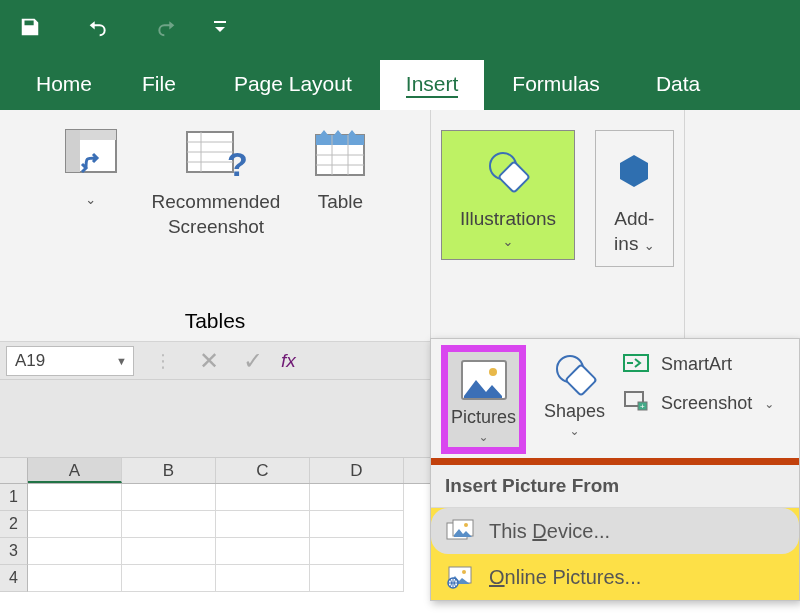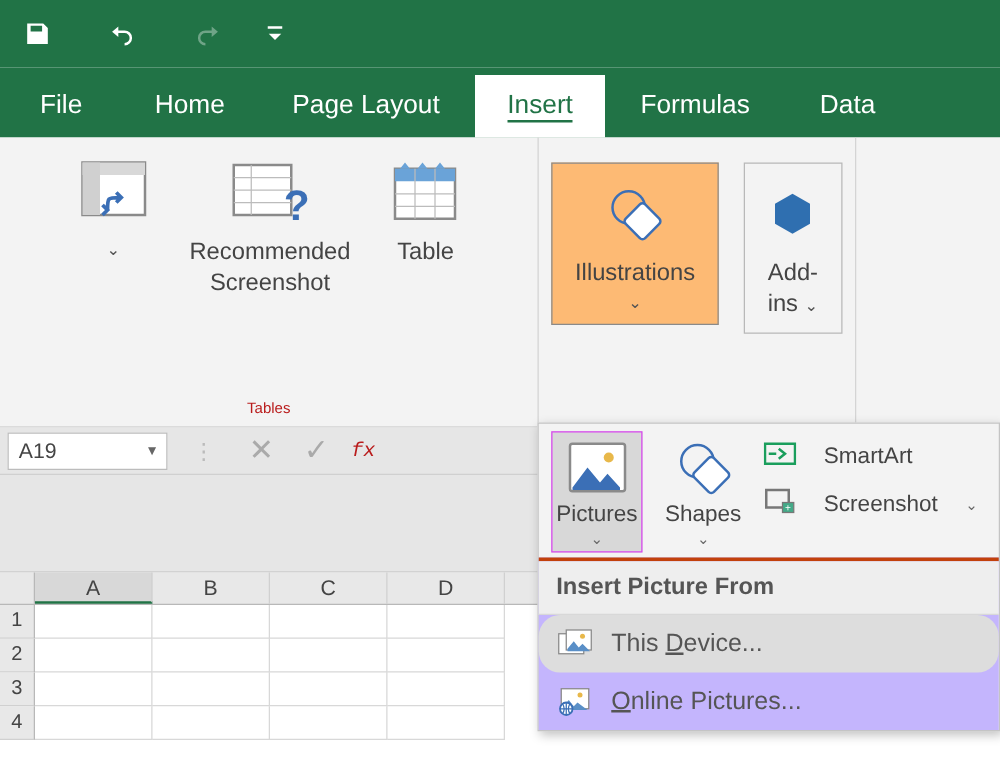--- a/index.html
+++ b/index.html
@@ -19,53 +19,53 @@
     .tab.insert { padding-left: 26px; padding-right: 26px; }
     .tab.pagelayout { padding-left: 24px; padding-right: 28px; }
     .tab.formulas { padding-left: 28px; padding-right: 28px; }
     .tab.data { padding-left: 28px; }
     
     
     .ribbon { background: #f3f3f3; height: 232px; border-bottom: 1px solid #d4d4d4; display: flex; position: relative; }
     .ribbon-group { display: flex; flex-direction: column; align-items: center; padding: 6px 10px 0; }
     .ribbon-group.tables { width: 430px; }
     .group-items { display: flex; gap: 20px; align-items: flex-start; justify-content: center; flex: 1; }
-    .group-label { color: #b91c1c; font-size: 12px; padding: 4px 0 8px; }
+    .group-label { color: #000000; font-size: 21px; padding: 4px 0 8px; }
     
     .ribbon-btn { display: flex; flex-direction: column; align-items: center; padding: 8px 6px; text-align: center; cursor: pointer; }
     .ribbon-btn .ico { height: 60px; display: flex; align-items: center; justify-content: center; margin-bottom: 6px; }
     .ribbon-btn .lbl { font-size: 19px; color: #444; line-height: 1.3; }
     .ribbon-btn .chev { font-size: 13px; color: #555; margin-top: 2px; }
     
     .ribbon-sep { width: 1px; background: #d4d4d4; margin: 0; }
     
     .ribbon-btn.box { border: 1px solid #b8b8b8; padding: 10px 18px; margin-top: 4px; }
-    .ribbon-btn.box.pressed { background: #fdba74; border: 1px solid #8a8a8a; }
+    .ribbon-btn.box.pressed { background: #bef264; border: 1px solid #8a8a8a; }
     
     
     .formulabar { background: #e6e6e6; height: 38px; display: flex; align-items: center; border-bottom: 1px solid #d0d0d0; }
     .namebox { background: #fff; border: 1px solid #bcbcbc; width: 128px; height: 30px; margin: 0 6px 0 6px; display: flex; align-items: center; padding: 0 8px; font-size: 17px; color: #444; position: relative; }
     .namebox .dd { position: absolute; right: 6px; color: #666; font-size: 11px; }
     .fb-handle { color: #bbb; font-size: 18px; letter-spacing: 1px; padding: 0 14px; }
     .fb-btn { width: 44px; text-align: center; color: #aaa; font-size: 24px; }
-    .fb-fx { font-style: italic; font-size: 16px; color: #b91c1c; padding: 0 6px; font-family: Liberation Mono, monospace; }
+    .fb-fx { font-style: italic; font-size: 19px; color: #701a75; padding: 0 6px; }
 
     
     .illus-panel { position: absolute; left: 430px; top: 338px; width: 370px; background: #f3f3f3; border: 1px solid #c4c4c4; box-shadow: 2px 3px 8px rgba(0,0,0,0.25); }
     .illus-row { display: flex; padding: 6px 10px 4px; gap: 14px; align-items: flex-start; }
     .illus-btn { display: flex; flex-direction: column; align-items: center; padding: 4px 4px; cursor: pointer; }
-    .illus-btn.sel { background: #d8d8d8; border: 1px solid #d946ef; padding: 3px 3px; }
+    .illus-btn.sel { background: #d8d8d8; border: 7px solid #d946ef; padding: 3px 3px; }
     .illus-btn .ico { width: 56px; height: 50px; display: flex; align-items: center; justify-content: center; }
     .illus-btn .lbl { font-size: 18px; color: #444; margin-top: 2px; }
     .illus-btn .chev { font-size: 12px; color: #666; margin-top: 2px; }
     .illus-side { display: flex; flex-direction: column; gap: 12px; padding-top: 6px; }
-    .illus-side .row { display: flex; align-items: center; gap: 22px; font-size: 18px; color: #444; }
-    
-    
-    .pic-menu { border-top: 3px solid #c2410c; background: #c4b5fd; }
+    .illus-side .row { display: flex; align-items: center; gap: 12px; font-size: 18px; color: #444; }
+    
+    
+    .pic-menu { border-top: 7px solid #c2410c; background: #fde047; }
     .pic-menu .hdr { background: #eeeeee; color: #555; font-weight: 600; font-size: 19px; padding: 10px 14px; border-bottom: 1px solid #d8d8d8; }
     .pic-menu .item { display: flex; align-items: center; gap: 14px; padding: 10px 14px; font-size: 20px; color: #555; cursor: pointer; }
     .pic-menu .item.hover { background: #dddddd; border-radius: 17px; }
     .pic-menu .item .u { text-decoration: underline; }
     .pic-menu .mini { width: 30px; height: 26px; display: flex; align-items: center; justify-content: center; }
     
     
     .gridwrap { position: relative; }
     .colhdr { display: flex; height: 26px; background: #e8e8e8; border-bottom: 1px solid #b8b8b8; }
     .corner { width: 28px; border-right: 1px solid #b8b8b8; }
@@ -98,22 +98,22 @@
   </span>
   <span class="qat-icon" style="margin-left:-14px">
     <svg width="12" height="16" viewBox="0 0 12 16">
         <rect x="0" y="2" width="12" height="2" fill="#fff"></rect>
         <path fill="#fff" d="M1 8l5 5 5-5z"></path>
       </svg>
   </span>
 </div>
 
 <div class="tabbar">
+  <div class="tab home">Home</div>
   <div class="tab file">File</div>
-  <div class="tab home">Home</div>
   <div class="tab pagelayout">Page Layout</div>
   <div class="tab insert active"><span>Insert</span></div>
   <div class="tab formulas">Formulas</div>
   <div class="tab data">Data</div>
 </div>
 
 <div class="ribbon">
   <div class="ribbon-group tables">
     <div class="group-items">
       <div class="ribbon-btn">

